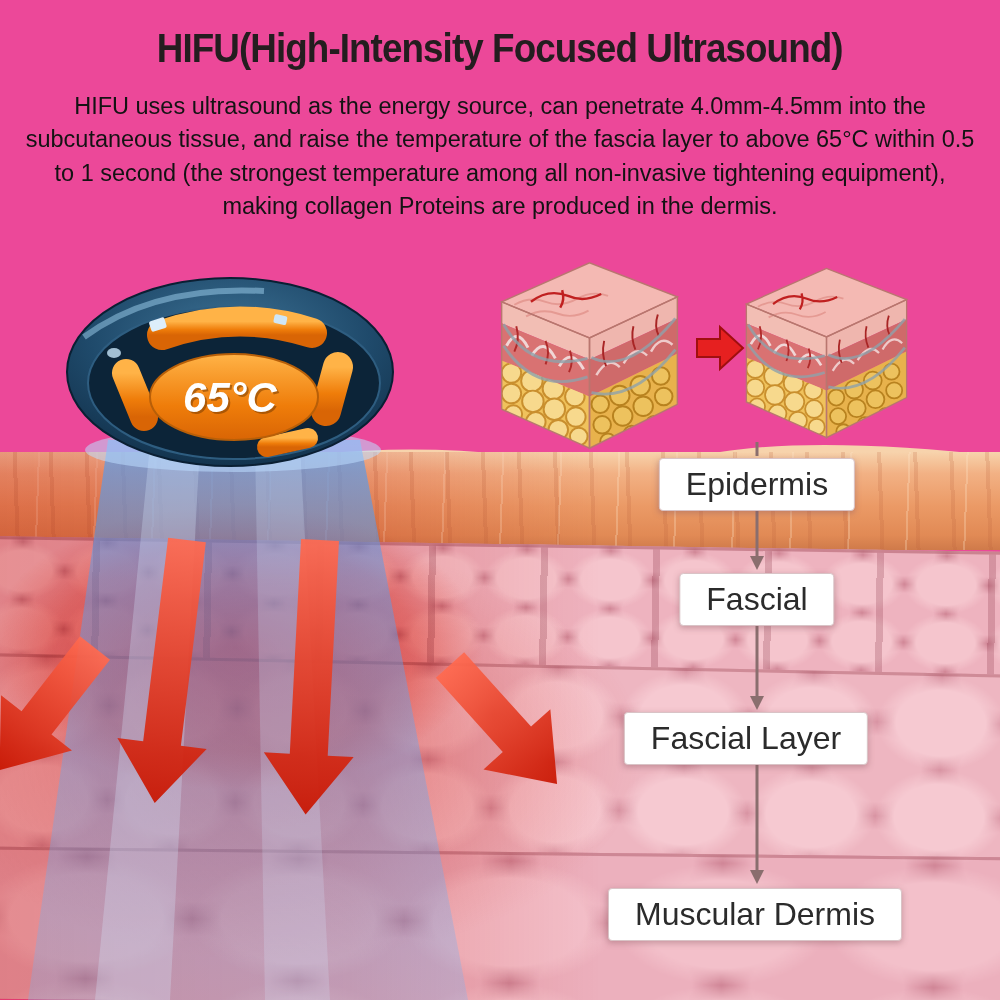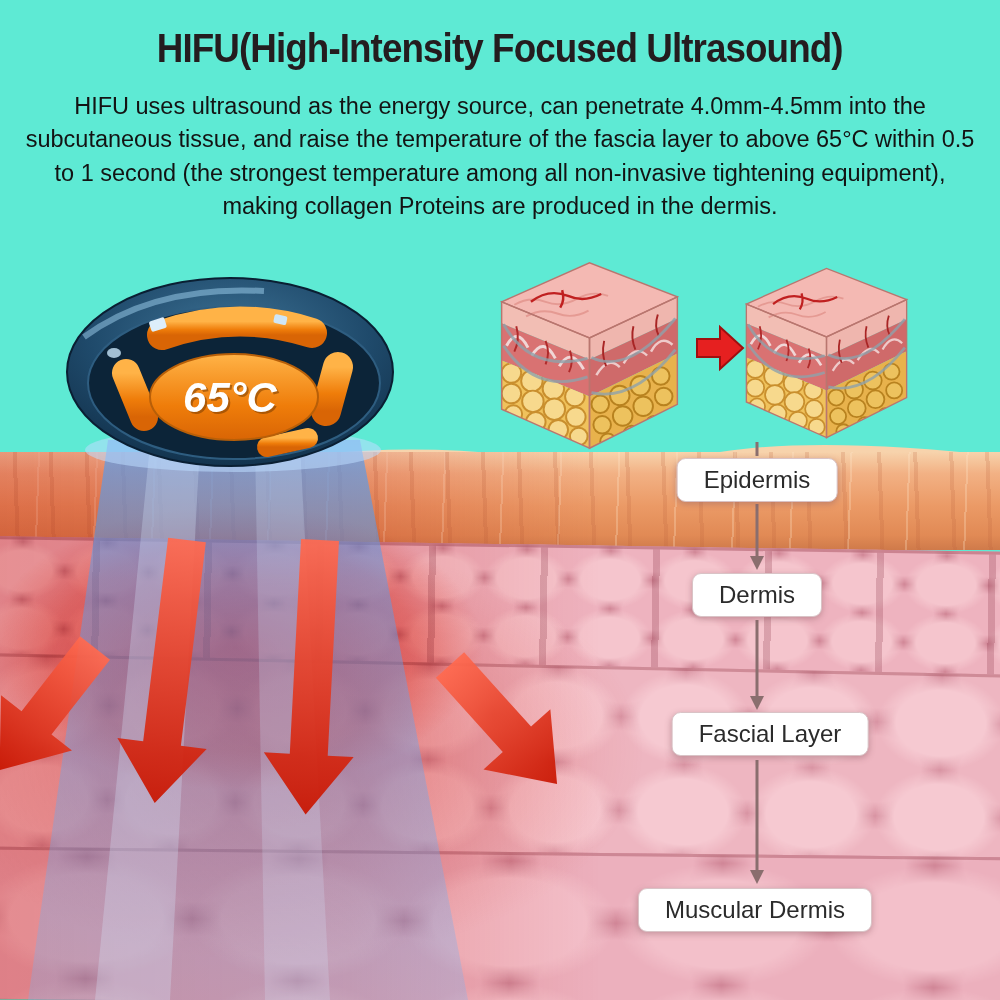--- a/index.html
+++ b/index.html
@@ -1,19 +1,19 @@
 <!DOCTYPE html>
 <html><head>
 <meta charset="utf-8">
 <style>
   * { margin:0; padding:0; box-sizing:border-box; }
   html,body { background:#fff; }
   body { font-family:"Liberation Sans", sans-serif; }
 
-  .stage{ position:relative; width:1000px; height:1000px; background:#5eead4; overflow:hidden; }
+  .stage{ position:relative; width:1000px; height:1000px; background:#ec4899; overflow:hidden; }
 
   .title{ position:absolute; top:26px; left:0; width:100%; text-align:center;
           font-size:40px; font-weight:800; color:#241d1f; letter-spacing:-1px; z-index:9; }
   .title span{ display:inline-block; transform:scaleX(.92); }
 
   .desc{ position:absolute; top:90px; left:50%; transform:translateX(-50%);
          width:952px; text-align:center; font-size:23.5px; line-height:1.42;
          color:#131313; z-index:9; }
 
   
@@ -64,26 +64,26 @@
   .beam, .harrows, .pointers{ position:absolute; top:0; left:0; width:1000px; height:1000px; pointer-events:none; }
   .beam{ z-index:3; } .harrows{ z-index:4; } .pointers{ z-index:7; }
 
   .device{ position:absolute; left:62px; top:275px; width:335px; height:200px; z-index:6;font-style:italic; }
 
   .cube1{ position:absolute; left:487px; top:248px; z-index:5; }
   .cube2{ position:absolute; left:733px; top:255px; z-index:5; }
   .xform{ position:absolute; left:694px; top:322px; z-index:5; }
 
   .tag{ position:absolute; transform:translateX(-50%); background:#fff;
-        border:1px solid #d9c3c6; border-radius:9px; padding:7px 26px;
-        font-size:24px; color:#2b2b2b; white-space:nowrap;
+        border:1px solid #d9c3c6; border-radius:4px; padding:7px 26px;
+        font-size:32px; color:#2b2b2b; white-space:nowrap;
         box-shadow:0 2px 6px rgba(140,90,100,.45); z-index:8; }
   .tag-epidermis{ left:757px; top:458px; }
   .tag-dermis  { left:757px; top:573px; }
-  .tag-fascial { left:770px; top:712px; }
+  .tag-fascial { left:746px; top:712px; }
   .tag-muscular{ left:755px; top:888px; }
 </style>
 </head>
 <body>
 
 <div class="stage">
 
   <svg width="0" height="0" style="position:absolute" aria-hidden="true">
     <defs>
       <clipPath id="fatF">
@@ -266,17 +266,17 @@
       <line x1="757" y1="760" x2="757" y2="872"></line>
     </g>
     <g fill="#8a6e6e">
       <polygon points="750,556 764,556 757,570"></polygon>
       <polygon points="750,696 764,696 757,710"></polygon>
       <polygon points="750,870 764,870 757,884"></polygon>
     </g>
   </svg>
 
   <div class="tag tag-epidermis"><span>Epidermis</span></div>
-  <div class="tag tag-dermis"><span>Dermis</span></div>
+  <div class="tag tag-dermis"><span>Fascial</span></div>
   <div class="tag tag-fascial"><span>Fascial Layer</span></div>
   <div class="tag tag-muscular"><span>Muscular Dermis</span></div>
 
 </div>
 
 </body></html>

